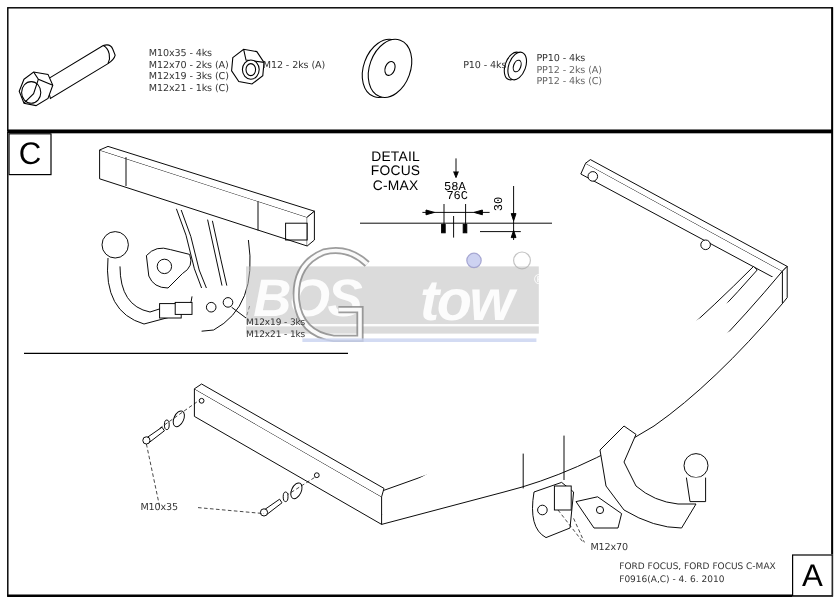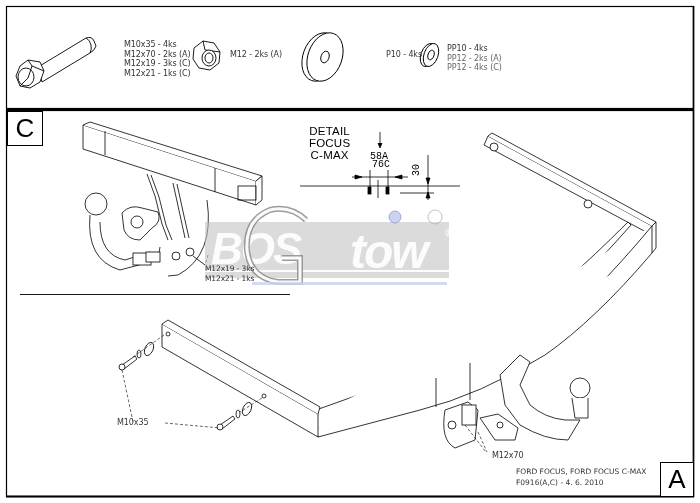--- a/index.html
+++ b/index.html
@@ -210,21 +210,21 @@
       <line x1="208" y1="255" x2="205" y2="265"></line>
     </g>
   </svg>
 
   <div class="lbl" style="left:104px; top:40px;margin-left:20px;">
     <div>M10x35 - 4ks</div>
     <div>M12x70 - 2ks (A)</div>
     <div>M12x19 - 3ks (C)</div>
     <div>M12x21 - 1ks (C)</div>
   </div>
-  <div class="lbl" style="left:230px; top:50px;text-align:center;">M12 - 2ks (A)</div>
+  <div class="lbl" style="left:219px; top:50px;text-align:center;">M12 - 2ks (A)</div>
   <div class="lbl" style="left:362px; top:50px;margin-left:24px;">P10 - 4ks</div>
   <div class="lbl" style="left:447px; top:44px;">
     <div style="color:#333">PP10 - 4ks</div>
     <div class="faint" style="color:#666">PP12 - 2ks (A)</div>
     <div class="faint" style="color:#666">PP12 - 4ks (C)</div>
   </div>
 
   <div class="letter-box" style="left:7px; top:111px; width:36px; height:35px; font-size:26px;">C</div>
 
   <div class="detail-title" style="left:309px; top:125px;text-align:center;">

